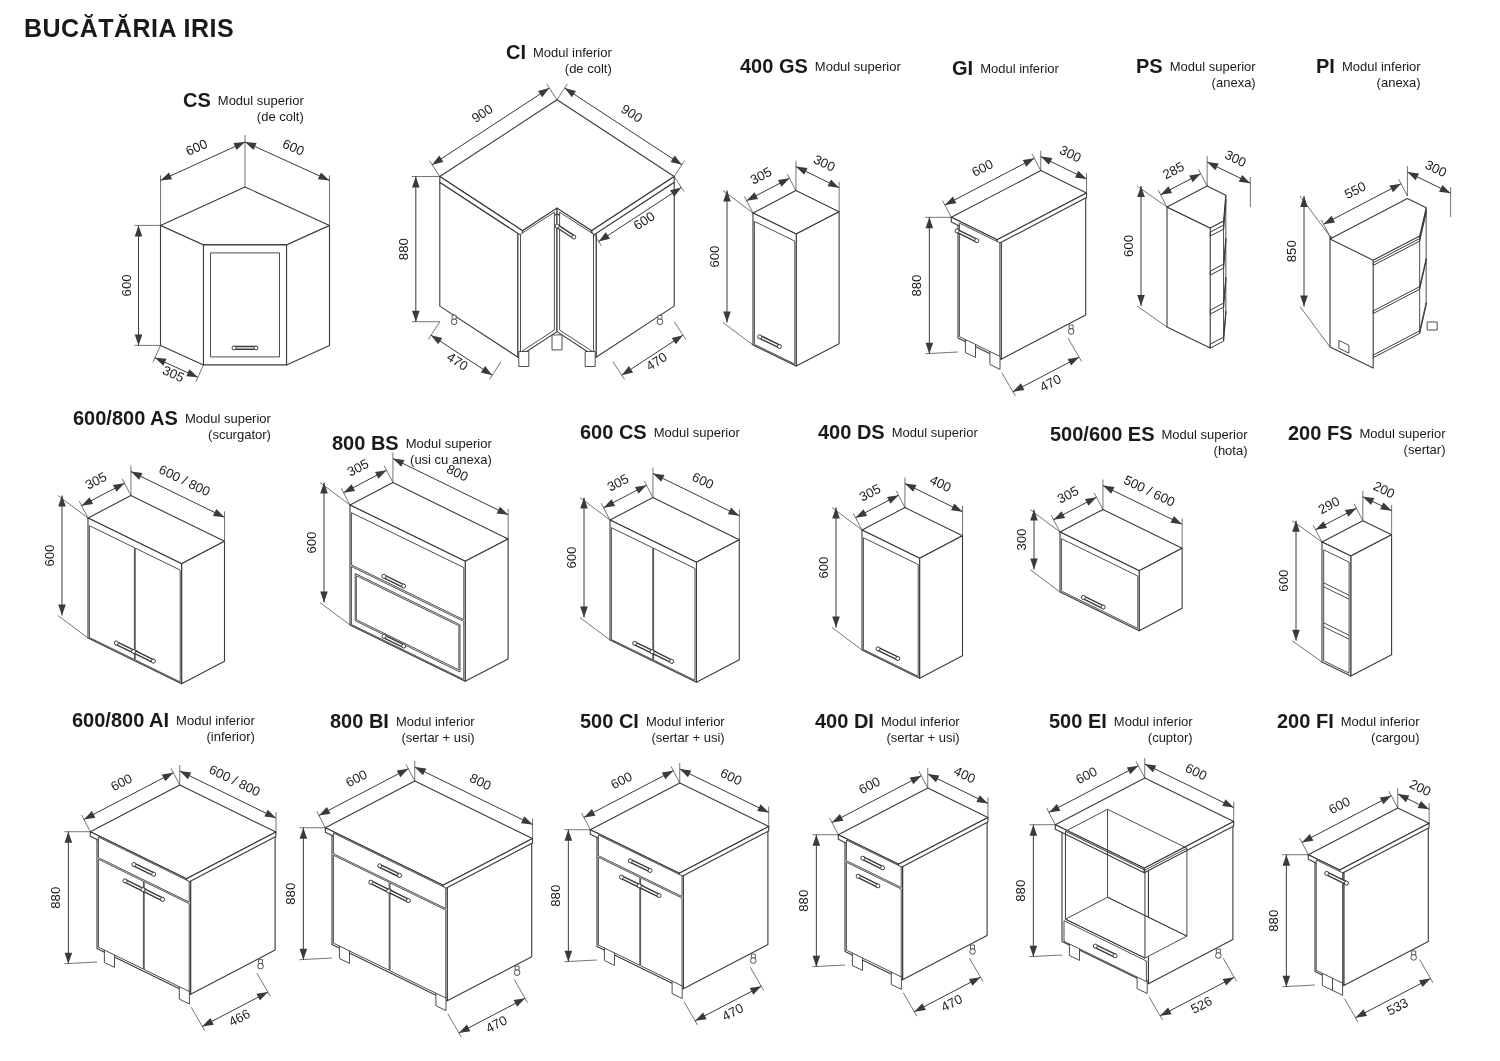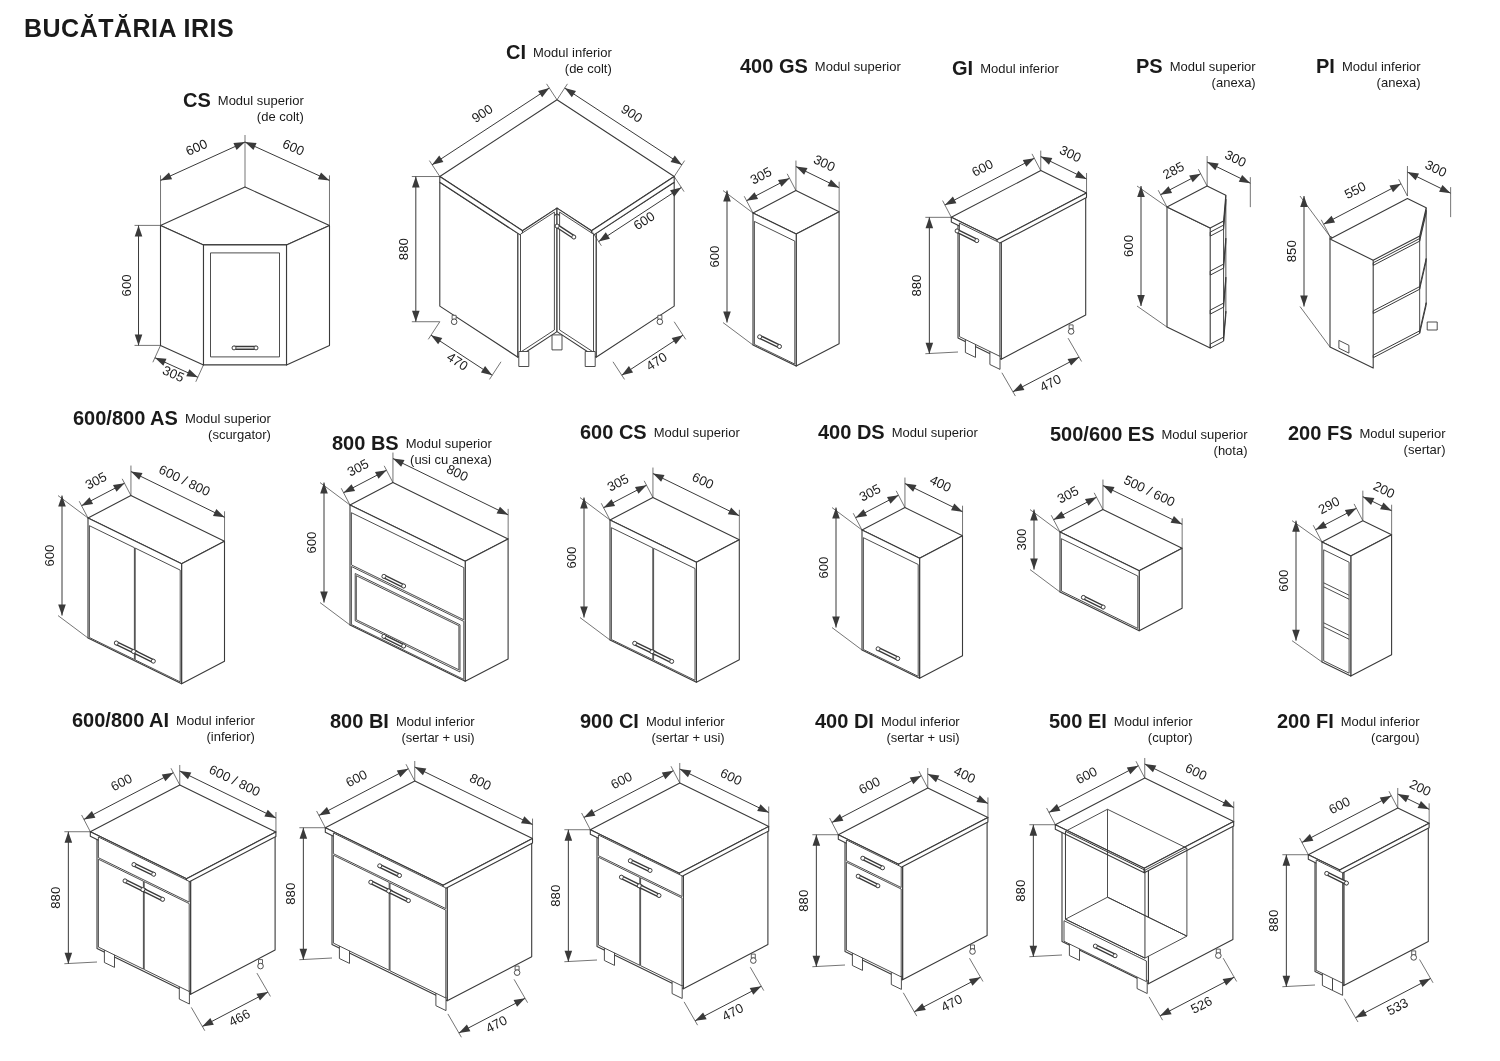--- a/index.html
+++ b/index.html
@@ -824,21 +824,21 @@
     </span>
   </div>
 <div class="mh" style="left:330px;top:711px">
     <span class="code">800 BI</span>
     <span class="dw">
       <span>Modul inferior</span>
       <span class="sub">(sertar + usi)</span>
     </span>
   </div>
 <div class="mh" style="left:580px;top:711px">
-    <span class="code">900 CI</span>
+    <span class="code">500 CI</span>
     <span class="dw">
       <span>Modul inferior</span>
       <span class="sub">(sertar + usi)</span>
     </span>
   </div>
 <div class="mh" style="left:815px;top:711px">
     <span class="code">400 DI</span>
     <span class="dw">
       <span>Modul inferior</span>
       <span class="sub">(sertar + usi)</span>

